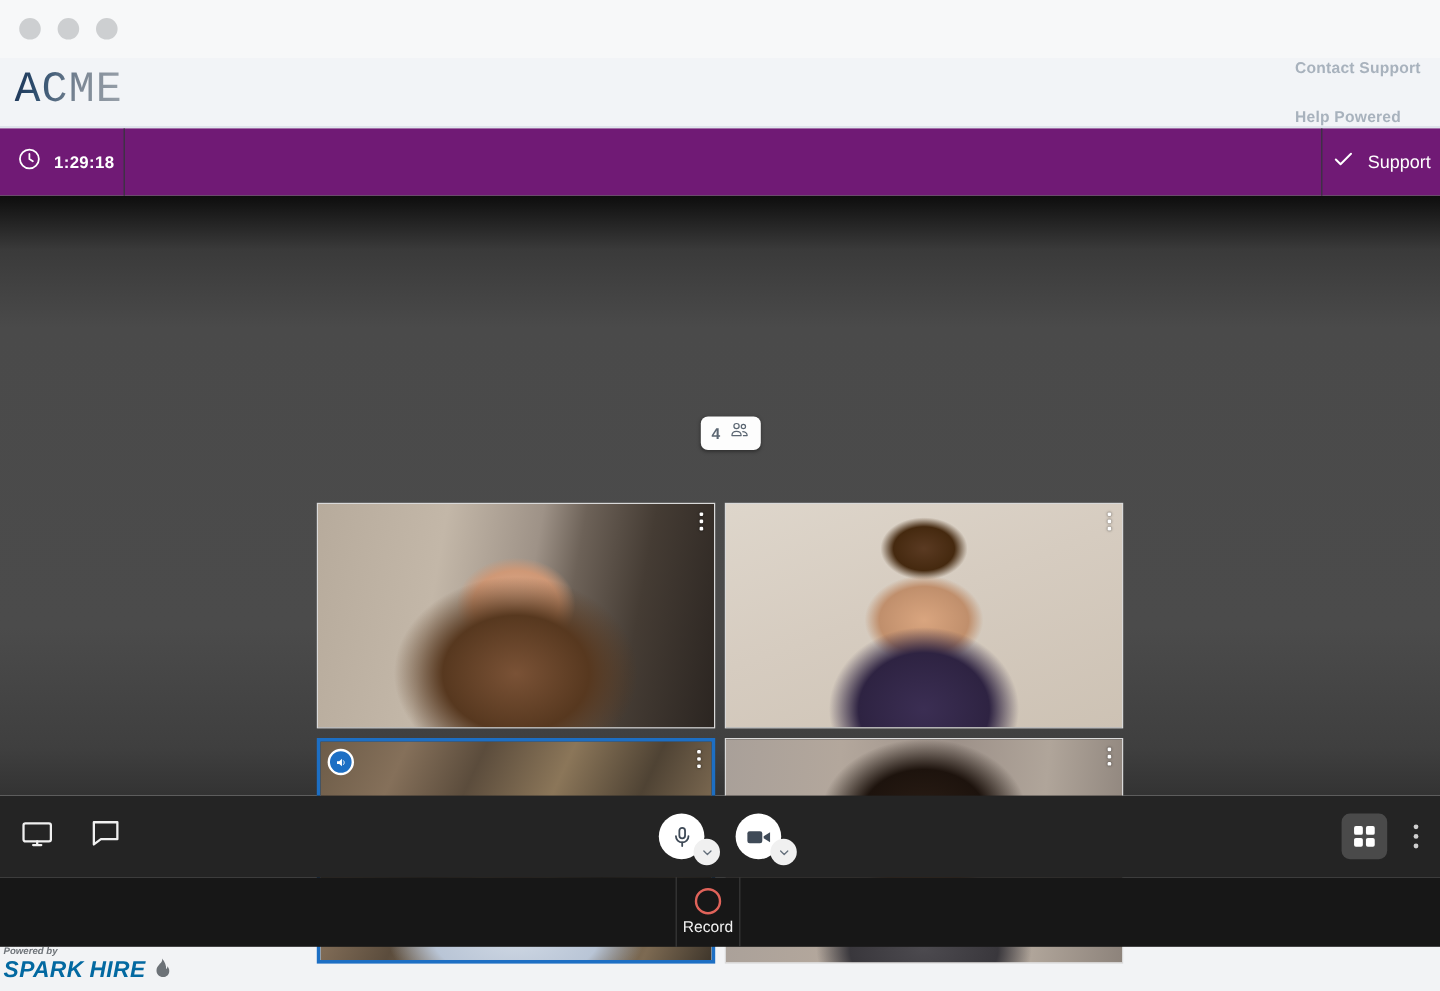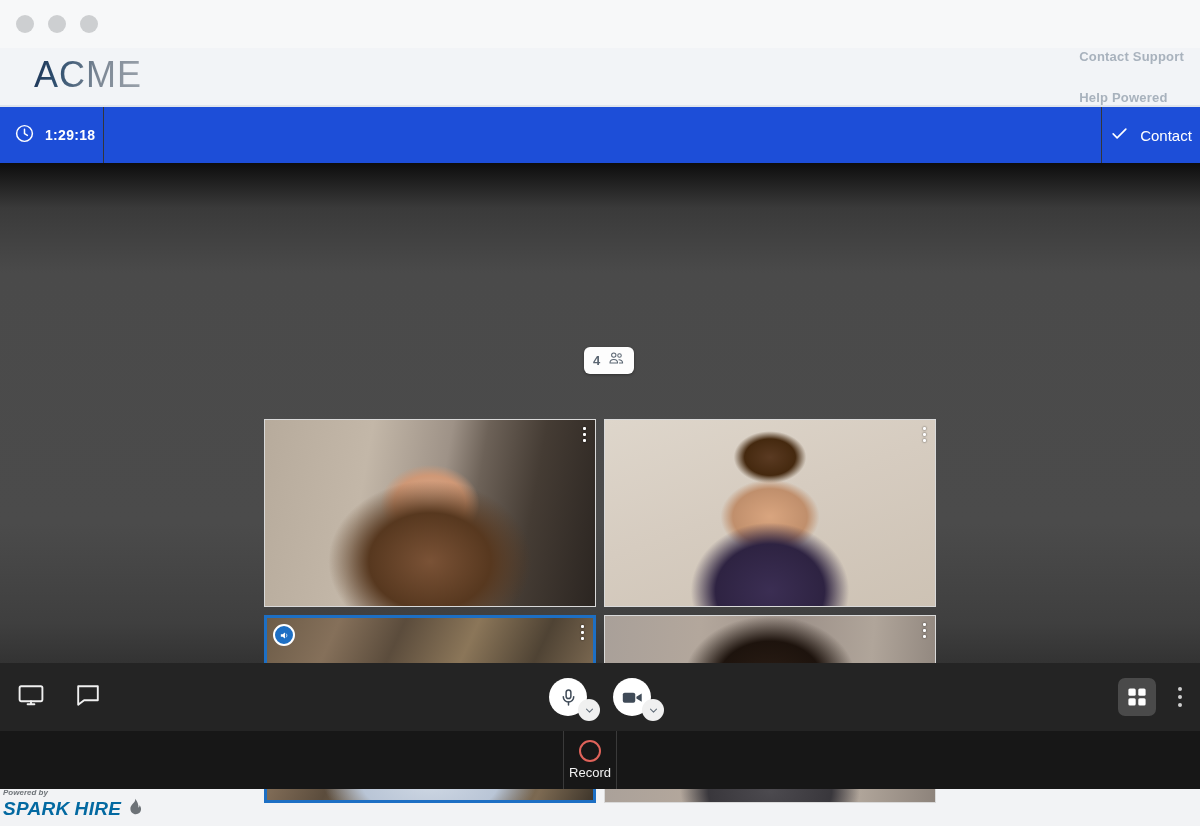--- a/index.html
+++ b/index.html
@@ -18,36 +18,35 @@
   .dot { width:18px; height:18px; border-radius:50%; background:#cdcfd1; }
 
   
   .header {
     height:59px; flex:0 0 59px; background:#f2f4f7;
     border-bottom:2px solid #dfe4ec;
     display:flex; align-items:center; justify-content:space-between;
     padding:0 16px 0 12px;
   }
   .logo {
-    font-family:Liberation Sans, sans-serif;
+    font-family:Liberation Mono, monospace;
     font-size:36px; letter-spacing:1px; line-height:1;
     background:linear-gradient(100deg,#1d3557 0%,#2f4f6f 22%,#7c8794 58%,#9aa2ab 100%);
     -webkit-background-clip:text; background-clip:text; color:transparent;
     padding-bottom:4px;
-    margin-left:22px;
   }
   .header-links { display:flex; gap:26px;flex-direction:column; }
   .header-links a {
     font-size:13px; font-weight:bold; color:#a8b2bd; text-decoration:none;
     letter-spacing:.2px;
   }
 
   
   .timerbar {
-    height:56px; flex:0 0 56px; background:#1d4ed8; display:flex; align-items:stretch;
+    height:56px; flex:0 0 56px; background:#701a75; display:flex; align-items:stretch;
     color:#fff;
     justify-content:space-between;
   }
   .timer-cell {
     width:104px; display:flex; align-items:center; gap:10px; padding-left:14px;
     border-right:1px solid #33363a;
   }
   .timer-text { font-size:14px; font-weight:bold; letter-spacing:.3px; }
   .timer-spacer { flex:1 1 auto; border-right:1px solid #33363a; }
   .finish-cell {
@@ -190,21 +189,21 @@
       </span>
       <span class="timer-text">1:29:18</span>
     </div>
     <div class="timer-spacer"></div>
     <div class="finish-cell">
       <span>
         <svg width="19" height="19" viewBox="0 0 24 24" fill="none" stroke="#ffffff" stroke-width="2.1" stroke-linecap="round" stroke-linejoin="round">
             <path d="M4 12.5l5 5L20 6.5"></path>
           </svg>
       </span>
-      <span class="finish-label">Contact</span>
+      <span class="finish-label">Support</span>
     </div>
   </div>
 
   <div class="stage">
 
     <div class="count-badge">
       <span class="count-num">4</span>
       <span>
         <svg width="17" height="15" viewBox="0 0 24 22" fill="none" stroke="#5b6672" stroke-width="1.5">
           <circle cx="8" cy="6" r="3.2"></circle>

